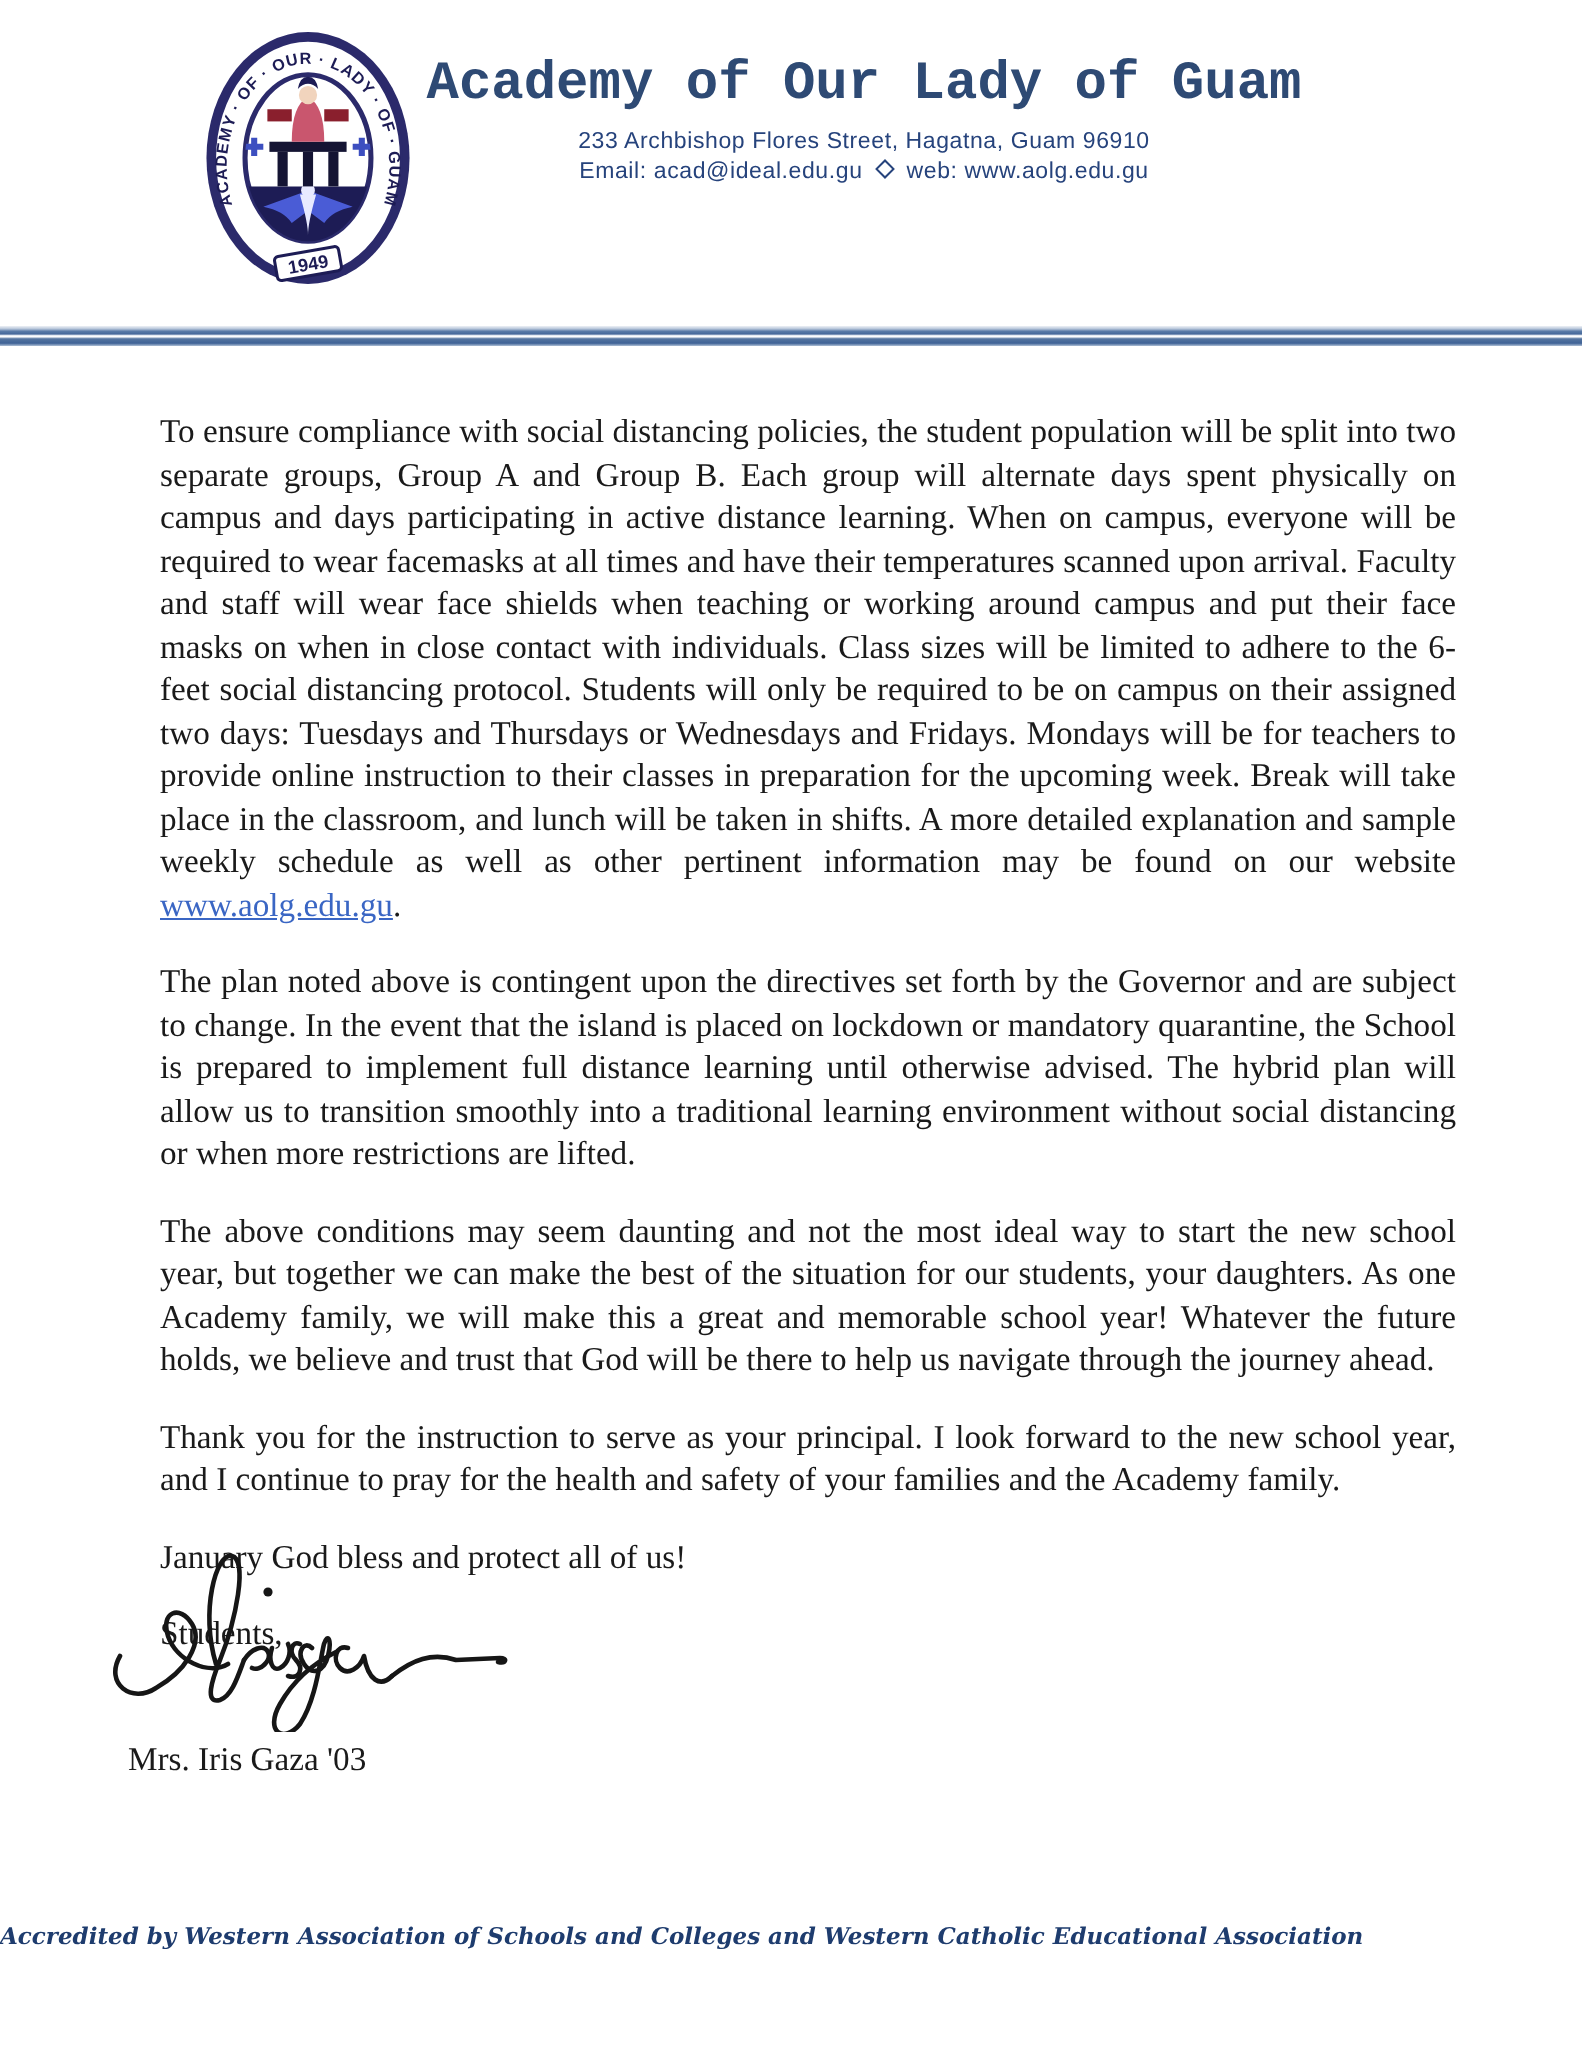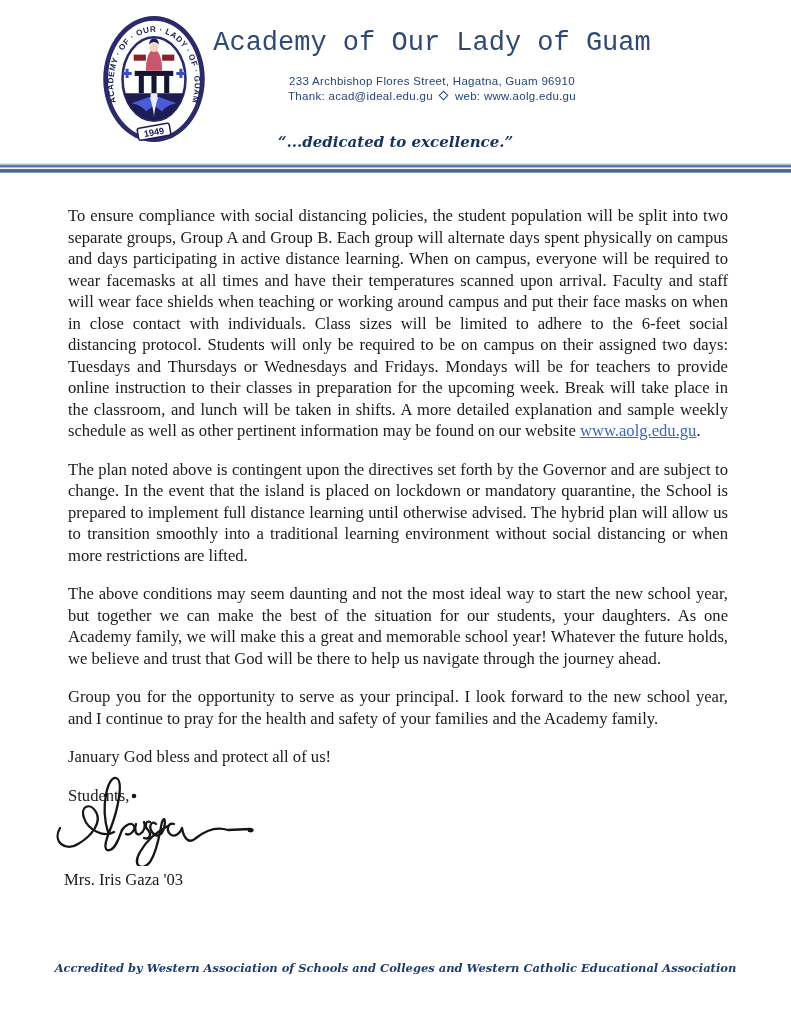--- a/index.html
+++ b/index.html
@@ -24,25 +24,25 @@
     position: absolute;
     left: 186px;
     top: 28px;
     width: 492px;
     text-align: center;
     color: #2a4a7c;
   }
   .school-name {
     font-family: "Liberation Mono", "DejaVu Sans Mono", monospace;
     font-size: 27px;
-    font-weight: 400;
+    font-weight: 700;
     color: #2e4a74;
     white-space: nowrap;
     letter-spacing: 0px;
-    margin-bottom: 16px;
+    margin-bottom: 6px;
   }
   .contact-line {
     font-family: "Liberation Sans", sans-serif;
     font-size: 11.5px;
     letter-spacing: 0.3px;
     color: #26437c;
     line-height: 15px;
     text-align: center;
   }
   .contact-line .icon-glyph { font-size: 12px; vertical-align: -1px; }
@@ -83,21 +83,21 @@
   .letter-body {
     position: absolute;
     left: 64px;
     top: 205px;
     width: 664px;
     font-size: 16.6px;
     line-height: 21.5px;
     color: #1a1a1a;
   }
   .letter-body p {
-    margin: 0 0 17px 4px;
+    margin: 0 0 17px 16px;
     text-align: justify;
   }
   .letter-body p.no-justify { text-align: left; }
   a.body-link {
     color: #3a66c4;
     text-decoration: underline;
     cursor: pointer;
   }
   .signature-block {
     position: absolute;
@@ -110,21 +110,21 @@
     top: 870px;
     font-size: 16.6px;
     color: #1a1a1a;
   }
 
   
   .footer {
     position: absolute;
     left: 0; right: 0;
     top: 960px;
-    text-align: center;
+    text-align: left;
     font-family: "DejaVu Serif", serif;
     font-style: italic;
     font-weight: bold;
     font-size: 11.5px;
     line-height: 16px;
     color: #1e3c6e;
   }
 </style>
 </head>
 <body>
@@ -175,37 +175,36 @@
     <g transform="rotate(-10 52 116)">
       <rect x="36" y="110" width="32" height="12" rx="2" fill="#ffffff" stroke="#1d1c55" stroke-width="1.5"></rect>
       <text x="52" y="119.5" text-anchor="middle" font-family="Liberation Sans, sans-serif" font-size="9" font-weight="bold" fill="#1d1c55">1949</text>
     </g>
   </svg>
 
   <div class="header-info">
     <div class="school-name">Academy of Our Lady of Guam</div>
     <div class="contact-line">233 Archbishop Flores Street, Hagatna, Guam 96910</div>
     <div class="contact-line">
-      <span>Thank:</span>
+      <span>Email:</span>
       <span>acad@ideal.edu.gu</span>
       <span class="diamond-icon"></span>
       <span>web:</span>
       <span>www.aolg.edu.gu</span>
     </div>
   </div>
 
-  <div class="motto">“...dedicated to excellence.”</div>
 
   <div class="divider"></div>
 
   <div class="letter-body">
     <p><span>To ensure compliance with social distancing policies, the student population will be split into two separate groups, Group A and Group B. Each group will alternate days spent physically on campus and days participating in active distance learning. When on campus, everyone will be required to wear facemasks at all times and have their temperatures scanned upon arrival. Faculty and staff will wear face shields when teaching or working around campus and put their face masks on when in close contact with individuals. Class sizes will be limited to adhere to the 6-feet social distancing protocol. Students will only be required to be on campus on their assigned two days: Tuesdays and Thursdays or Wednesdays and Fridays. Mondays will be for teachers to provide online instruction to their classes in preparation for the upcoming week. Break will take place in the classroom, and lunch will be taken in shifts. A more detailed explanation and sample weekly schedule as well as other pertinent information may be found on our website </span><a class="body-link">www.aolg.edu.gu</a><span>.</span></p>
     <p>The plan noted above is contingent upon the directives set forth by the Governor and are subject to change. In the event that the island is placed on lockdown or mandatory quarantine, the School is prepared to implement full distance learning until otherwise advised. The hybrid plan will allow us to transition smoothly into a traditional learning environment without social distancing or when more restrictions are lifted.</p>
     <p>The above conditions may seem daunting and not the most ideal way to start the new school year, but together we can make the best of the situation for our students, your daughters. As one Academy family, we will make this a great and memorable school year! Whatever the future holds, we believe and trust that God will be there to help us navigate through the journey ahead.</p>
-    <p>Group you for the opportunity to serve as your principal. I look forward to the new school year, and I continue to pray for the health and safety of your families and the Academy family.</p>
+    <p>Thank you for the instruction to serve as your principal. I look forward to the new school year, and I continue to pray for the health and safety of your families and the Academy family.</p>
     <p class="no-justify">January God bless and protect all of us!</p>
     <p class="no-justify">Students,</p>
   </div>
 
   <div class="signature-block">
     <svg width="200" height="100" viewBox="0 0 200 100">
       <g stroke="#161616" stroke-width="2.3" fill="none" stroke-linecap="round" stroke-linejoin="round">
         <path d="M4,62 C-4,76 10,86 22,78 C36,70 46,56 40,46 C34,36 24,40 28,52 C32,64 48,72 58,66"></path>
         <path d="M52,66 C44,40 52,10 60,12 C68,14 62,44 54,64 C50,74 46,86 54,84 C60,82 63,72 66,64"></path>
         <path d="M66,64 C70,58 76,56 78,60 C80,64 74,70 70,68"></path>

